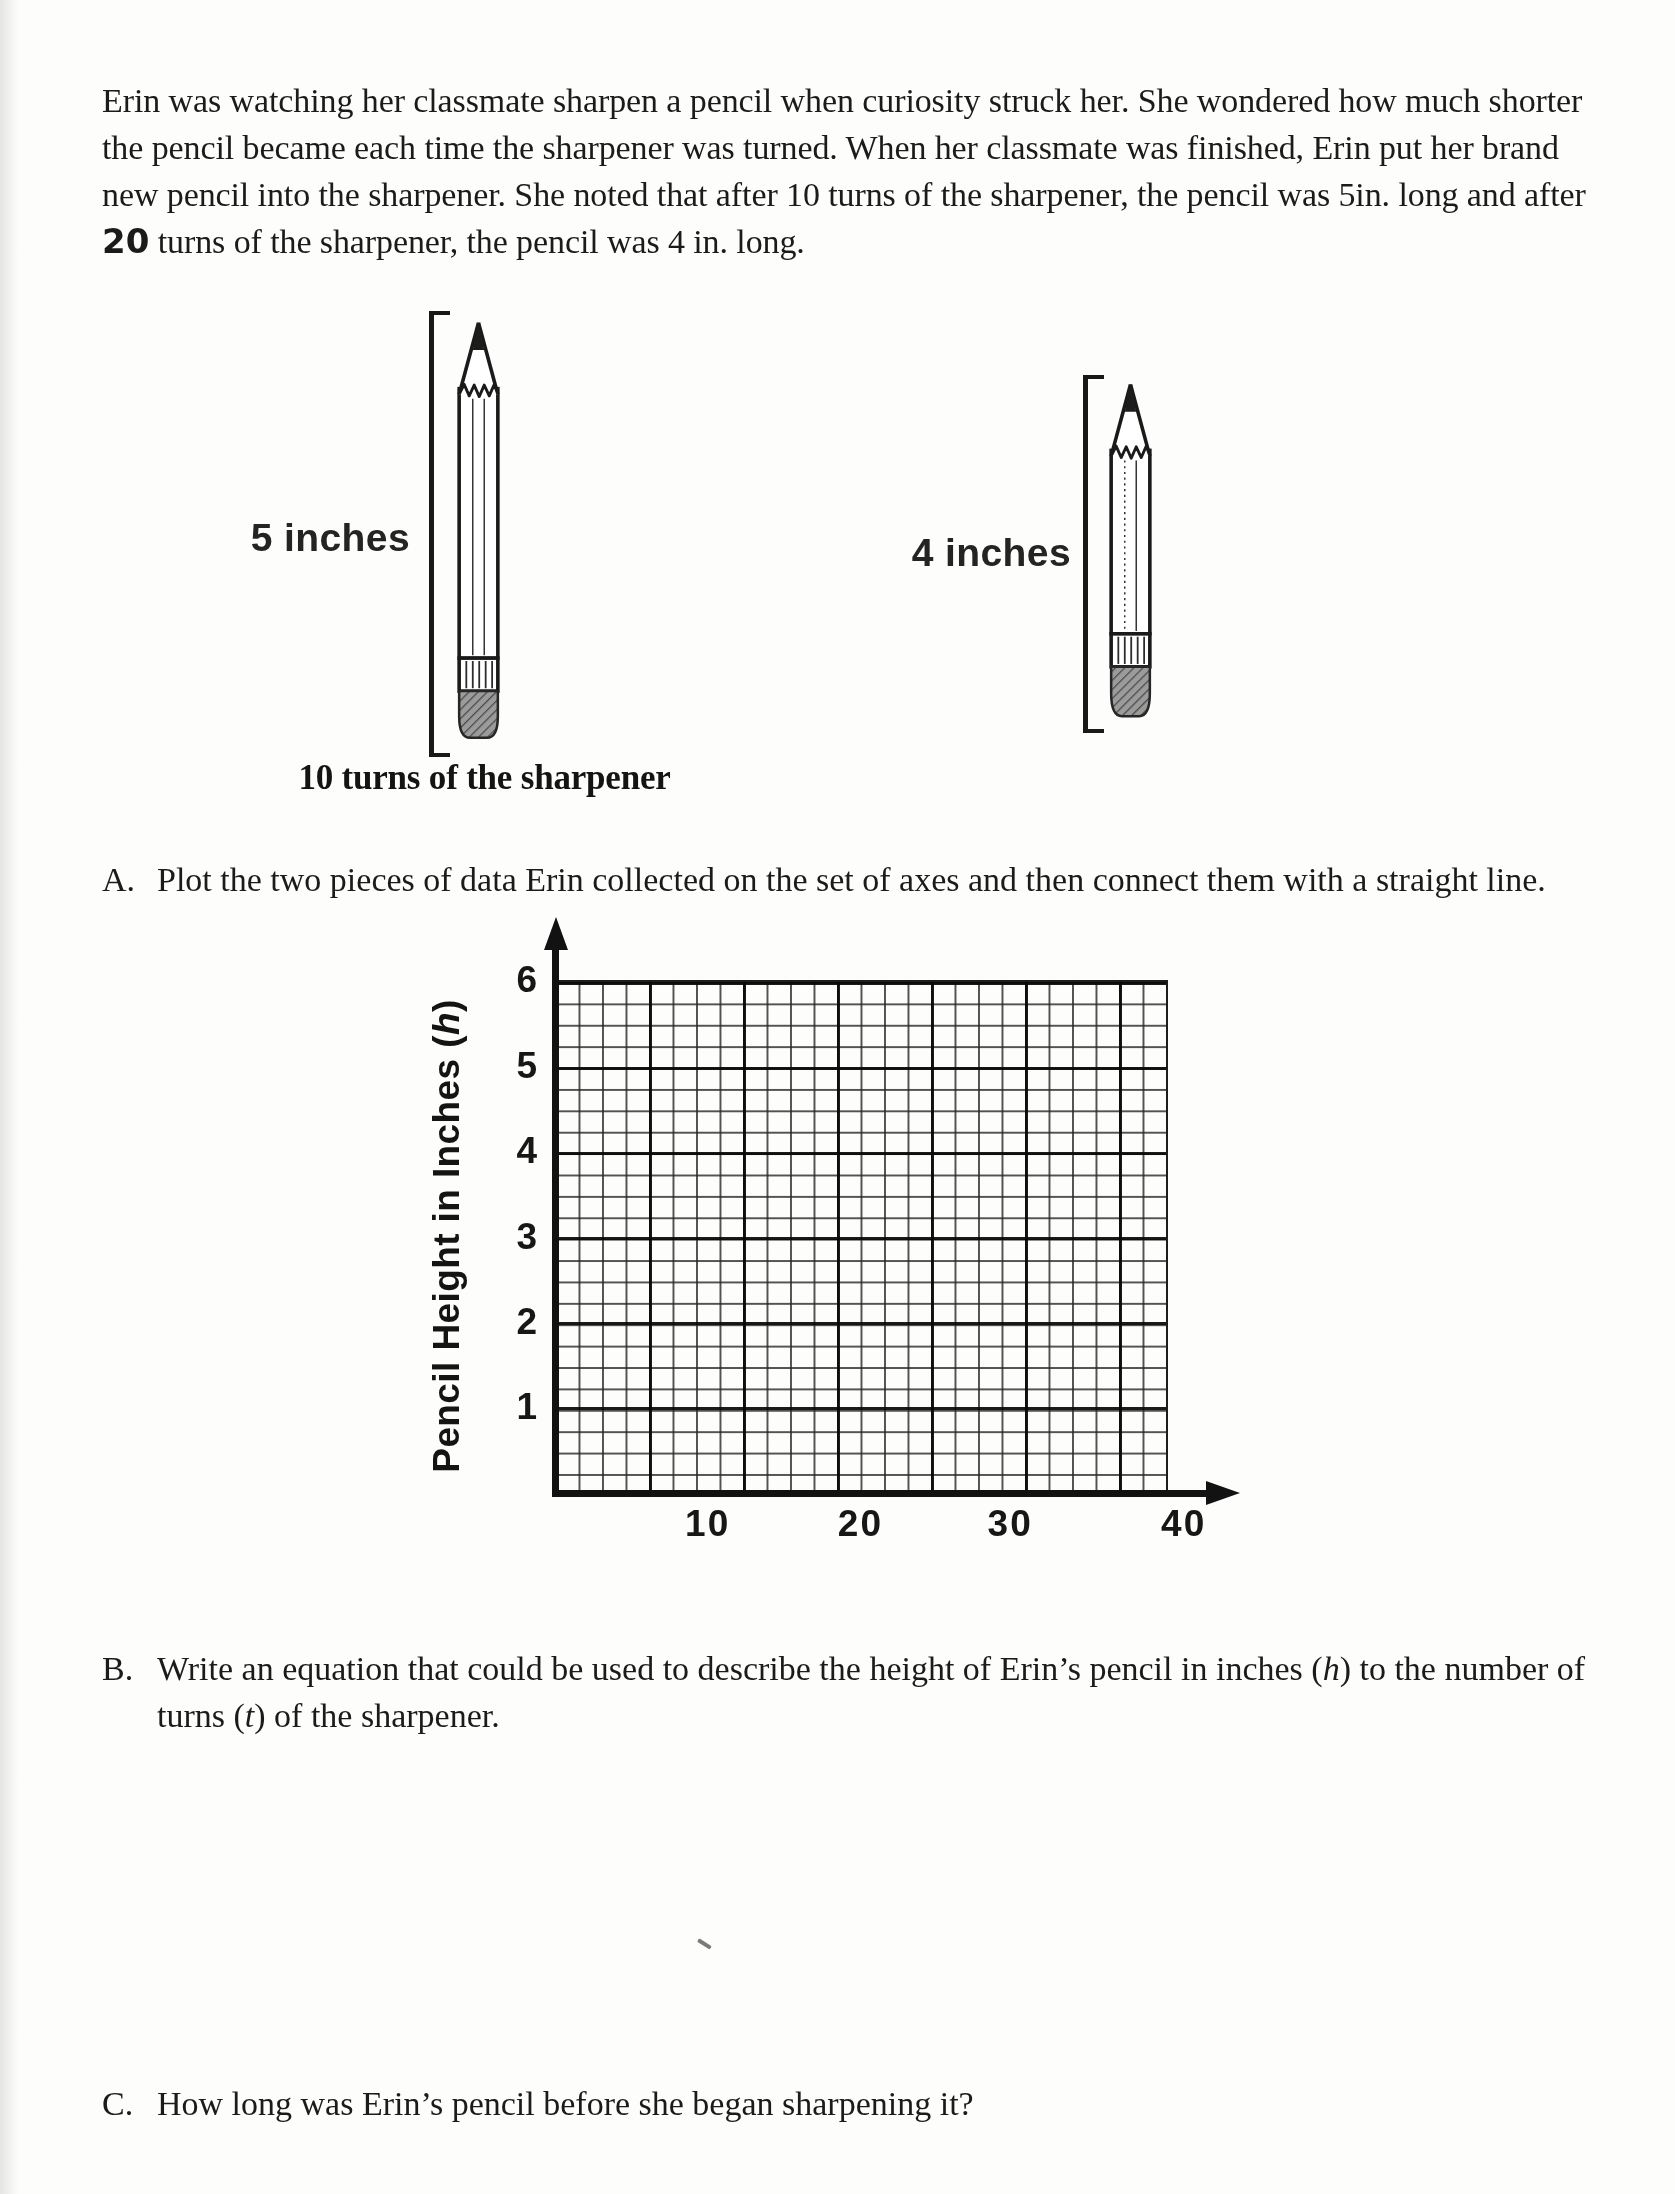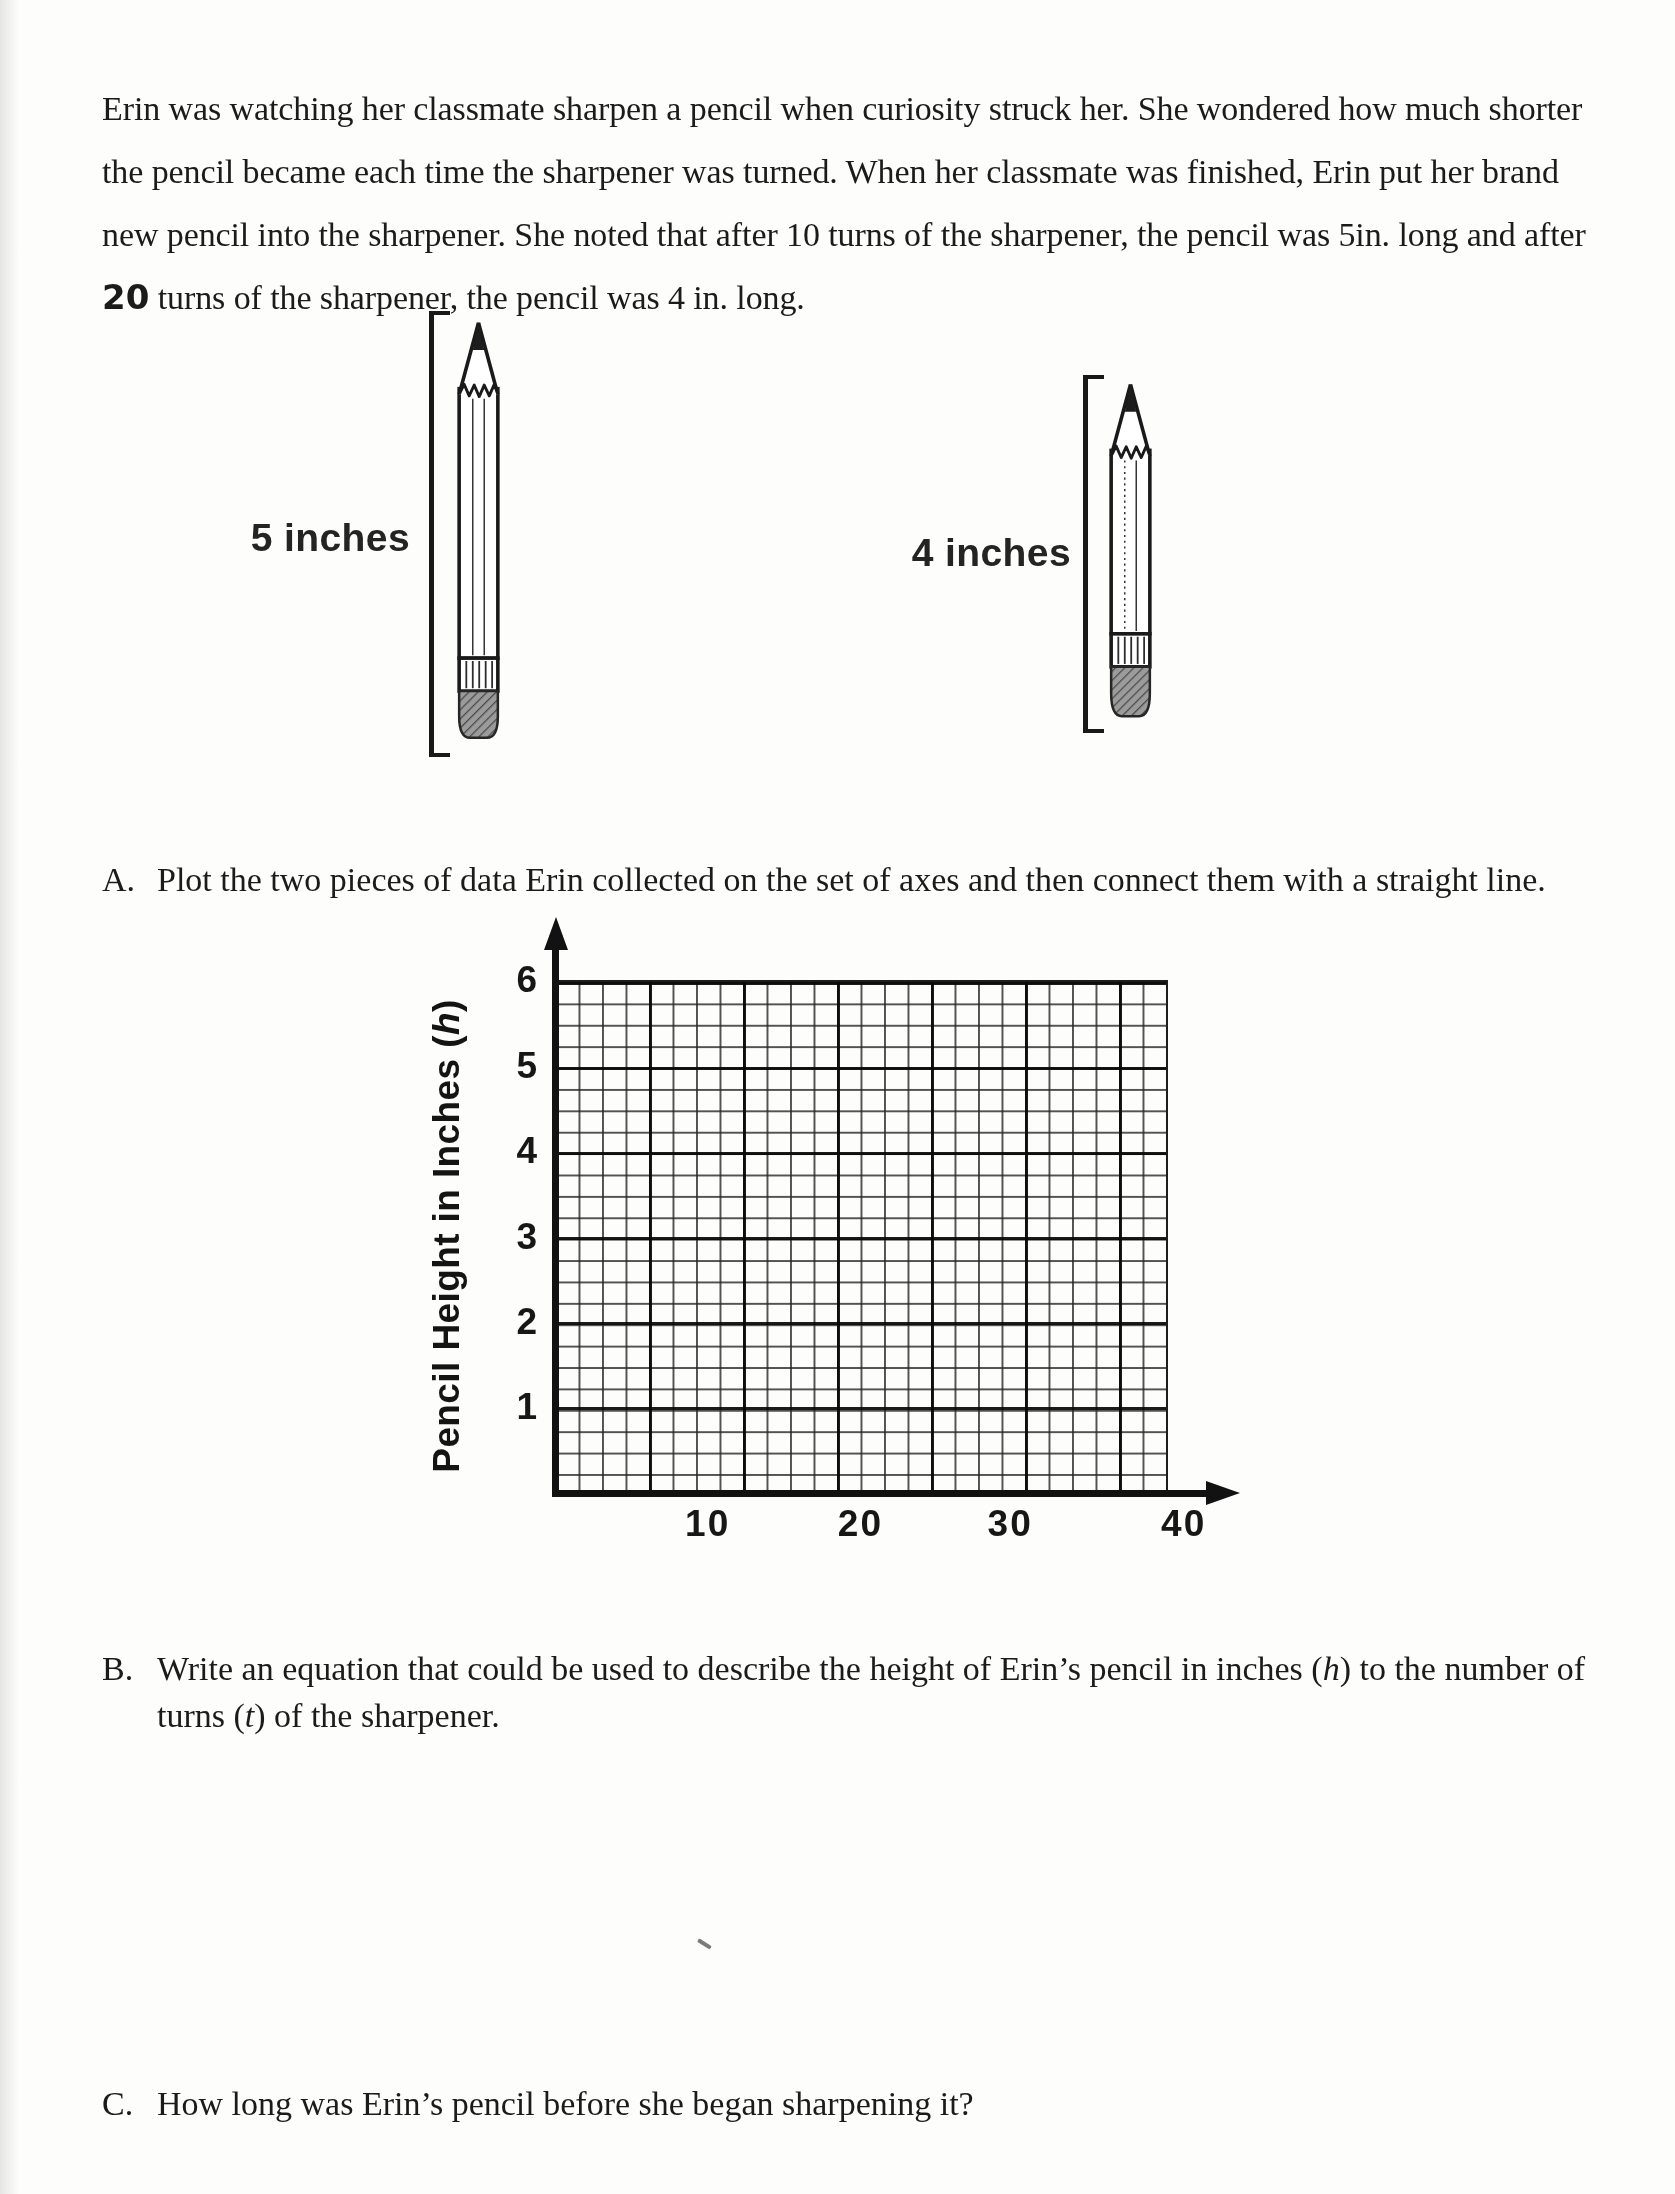--- a/index.html
+++ b/index.html
@@ -11,21 +11,21 @@
   }
   .page::before{ 
     content:""; position:absolute; left:0; top:0; bottom:0; width:19.4px;
     background:linear-gradient(to right, rgba(120,120,118,.18), rgba(120,120,118,0));
     pointer-events:none;
   }
 
   
   .intro {
     position:absolute; left:102px; top:43px; width:1495px;
-    font-size:34px; line-height:63px; letter-spacing:-0.1px; color:#1b1b1b;
+    font-size:34px; line-height:47px; letter-spacing:-0.1px; color:#1b1b1b;
     text-align:left;
   }
   .edited-num {
     font-family:"DejaVu Sans","Liberation Sans",sans-serif;
     font-weight:700; font-size:34px; letter-spacing:0;
   }
 
   
   .bracket {
     position:absolute; width:16.4px;
@@ -162,20 +162,21 @@
     <polygon points="30,3 38,42 22,42" fill="#1d1d1d"></polygon>
     <rect x="3" y="472" width="54" height="46" fill="#ffffff" stroke="#1a1a1a" stroke-width="5"></rect>
     <line x1="13" y1="476" x2="13" y2="514" stroke="#2c2c2c" stroke-width="2.5"></line>
     <line x1="22" y1="476" x2="22" y2="514" stroke="#2c2c2c" stroke-width="2.5"></line>
     <line x1="31" y1="476" x2="31" y2="514" stroke="#2c2c2c" stroke-width="2.5"></line>
     <line x1="40" y1="476" x2="40" y2="514" stroke="#2c2c2c" stroke-width="2.5"></line>
     <line x1="49" y1="476" x2="49" y2="514" stroke="#2c2c2c" stroke-width="2.5"></line>
     <path d="M3,518 L57,518 L57,553 Q57,583 42,583 L18,583 Q3,583 3,553 Z" fill="url(#hatchL)" stroke="#262626" stroke-width="3.5"></path>
   </svg>
 
+  <div class="fig-caption caption-left"><span>10</span><span> turns of the sharpener</span></div>
 
   <div class="measure-label measure-right">4 inches</div>
   <div class="bracket bracket-right"></div>
 
   <svg class="pencil-svg pencil-right" width="43" height="350" viewBox="0 0 60 470" xmlns="http://www.w3.org/2000/svg">
     <defs>
       <pattern id="hatchR" patternUnits="userSpaceOnUse" width="9" height="9" patternTransform="rotate(45)">
         <rect width="9" height="9" fill="#9b9b9b"></rect>
         <line x1="0" y1="0" x2="0" y2="9" stroke="#4a4a4a" stroke-width="3.5"></line>
       </pattern>

